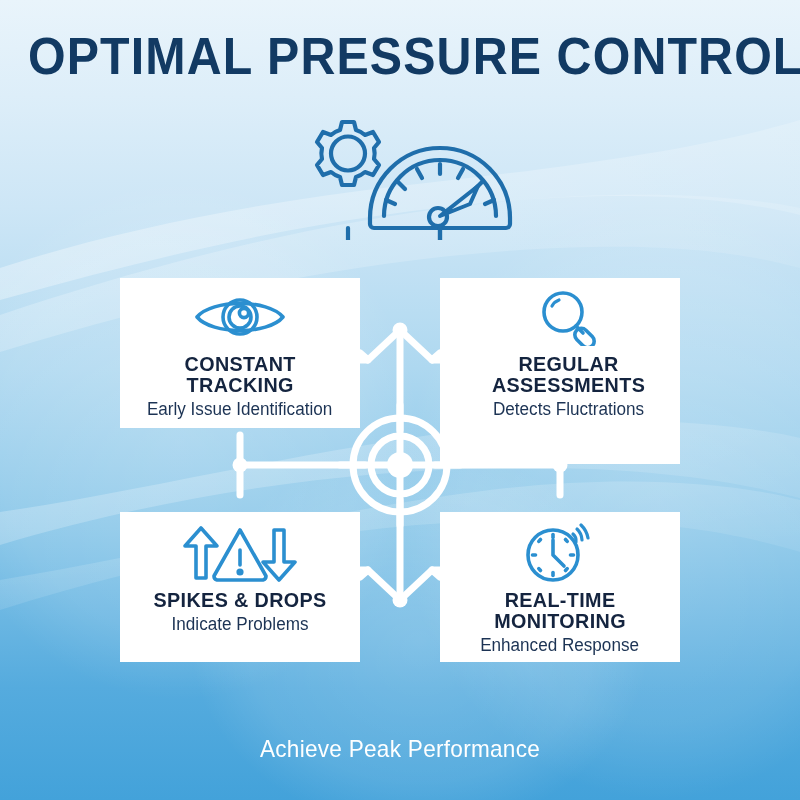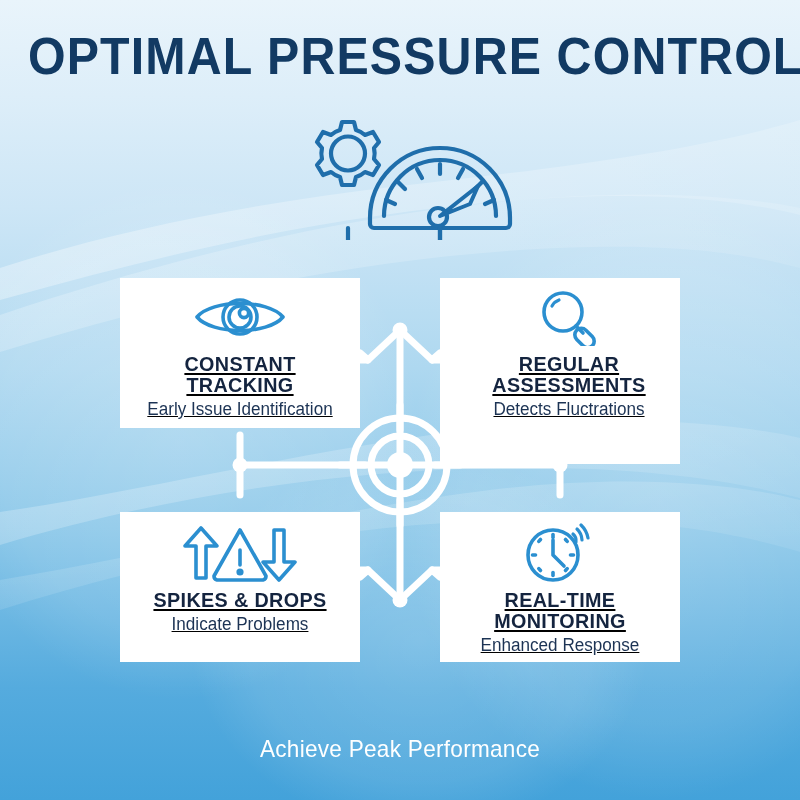--- a/index.html
+++ b/index.html
@@ -65,23 +65,23 @@
     pointer-events: none;
   }
 
   
   .card {
     position: absolute;
     background: #ffffff;
     box-sizing: border-box;
     display: flex;
     flex-direction: column;
+    align-items: center;
     justify-content: flex-start;
     overflow: hidden;
-    text-decoration: underline;
   }
   .card-tl { left: 120px; top: 278px; width: 240px; height: 150px; }
   .card-tr { left: 440px; top: 278px; width: 240px; height: 186px; padding-left: 18px; }
   .card-bl { left: 120px; top: 512px; width: 240px; height: 150px; }
   .card-br { left: 440px; top: 512px; width: 240px; height: 150px; }
 
   .card-icon {
     width: 100%;
     height: 62px;
     display: flex;

